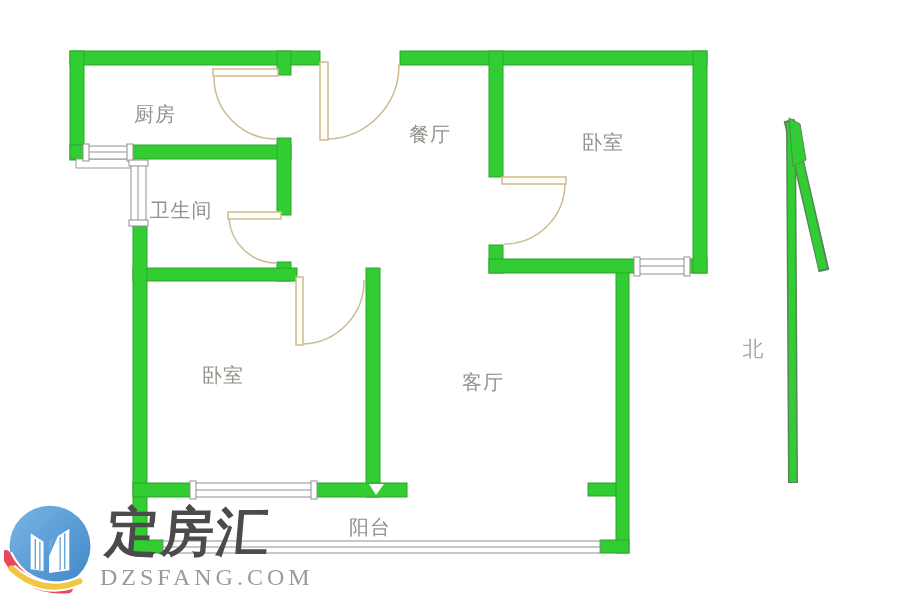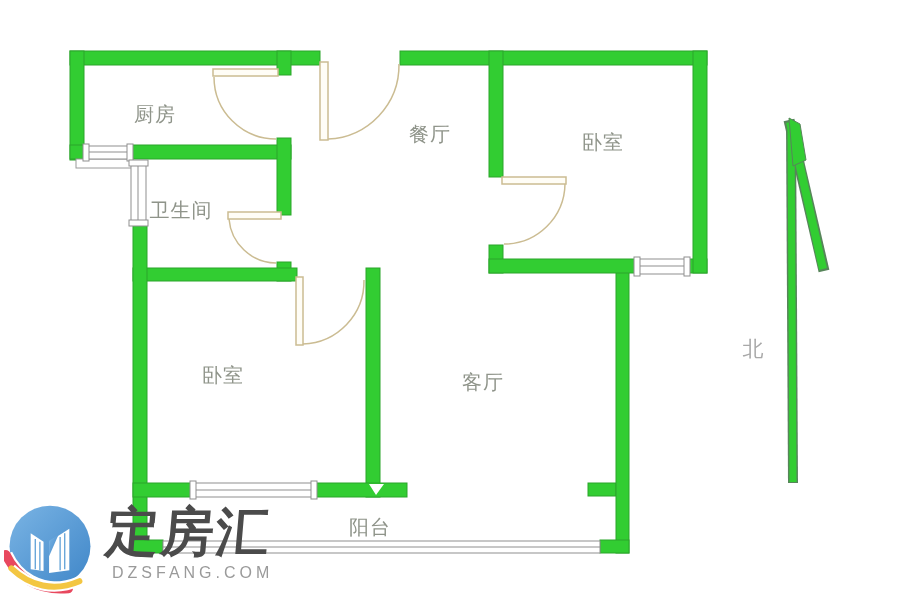--- a/index.html
+++ b/index.html
@@ -5,22 +5,22 @@
   html,body{margin:0;padding:0;background:#fff;}
   #stage{position:relative;width:900px;height:606px;background:#fff;overflow:hidden;
          font-family:"Liberation Sans",sans-serif;}
   #plan-svg{position:absolute;left:0;top:0;}
   .room-label{font-family:"Liberation Sans",sans-serif;font-size:20px;letter-spacing:1px;}
   .compass-label{font-family:"Liberation Sans",sans-serif;font-size:21px;}
   #watermark{position:absolute;left:0;top:494px;width:300px;height:110px;}
   #wm-logo{position:absolute;left:4px;top:6px;}
   #wm-brand{position:absolute;left:106px;top:11px;font-size:53px;font-weight:bold;
             letter-spacing:2px;transform:skewX(-5deg);line-height:1;}
-  #wm-domain{position:absolute;left:112px;top:71px;font-size:16px;font-weight:500;
-             letter-spacing:4px;line-height:1;}
+  #wm-domain{position:absolute;left:100px;top:71px;font-size:24px;font-weight:500;
+             letter-spacing:4px;line-height:1;font-family:Liberation Serif, serif;}
 </style>
 </head>
 <body>
 
 <div id="stage">
 
 <svg id="plan-svg" width="900" height="606" viewBox="0 0 900 606">
 
   <g fill="#32cd32" stroke="#2aa52a" stroke-width="1">
     <rect x="70" y="51" width="250" height="14"></rect>

